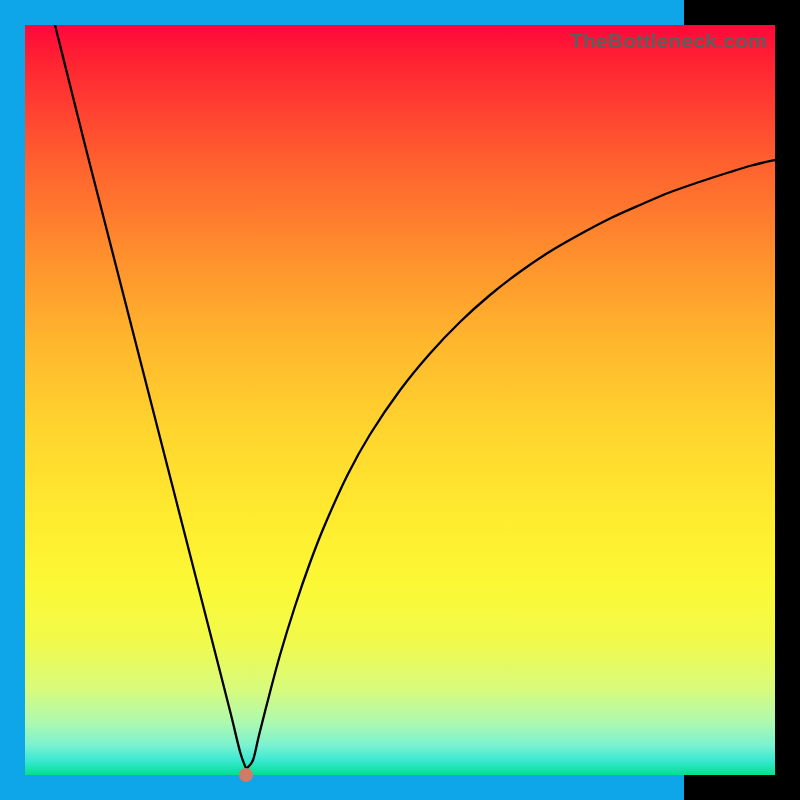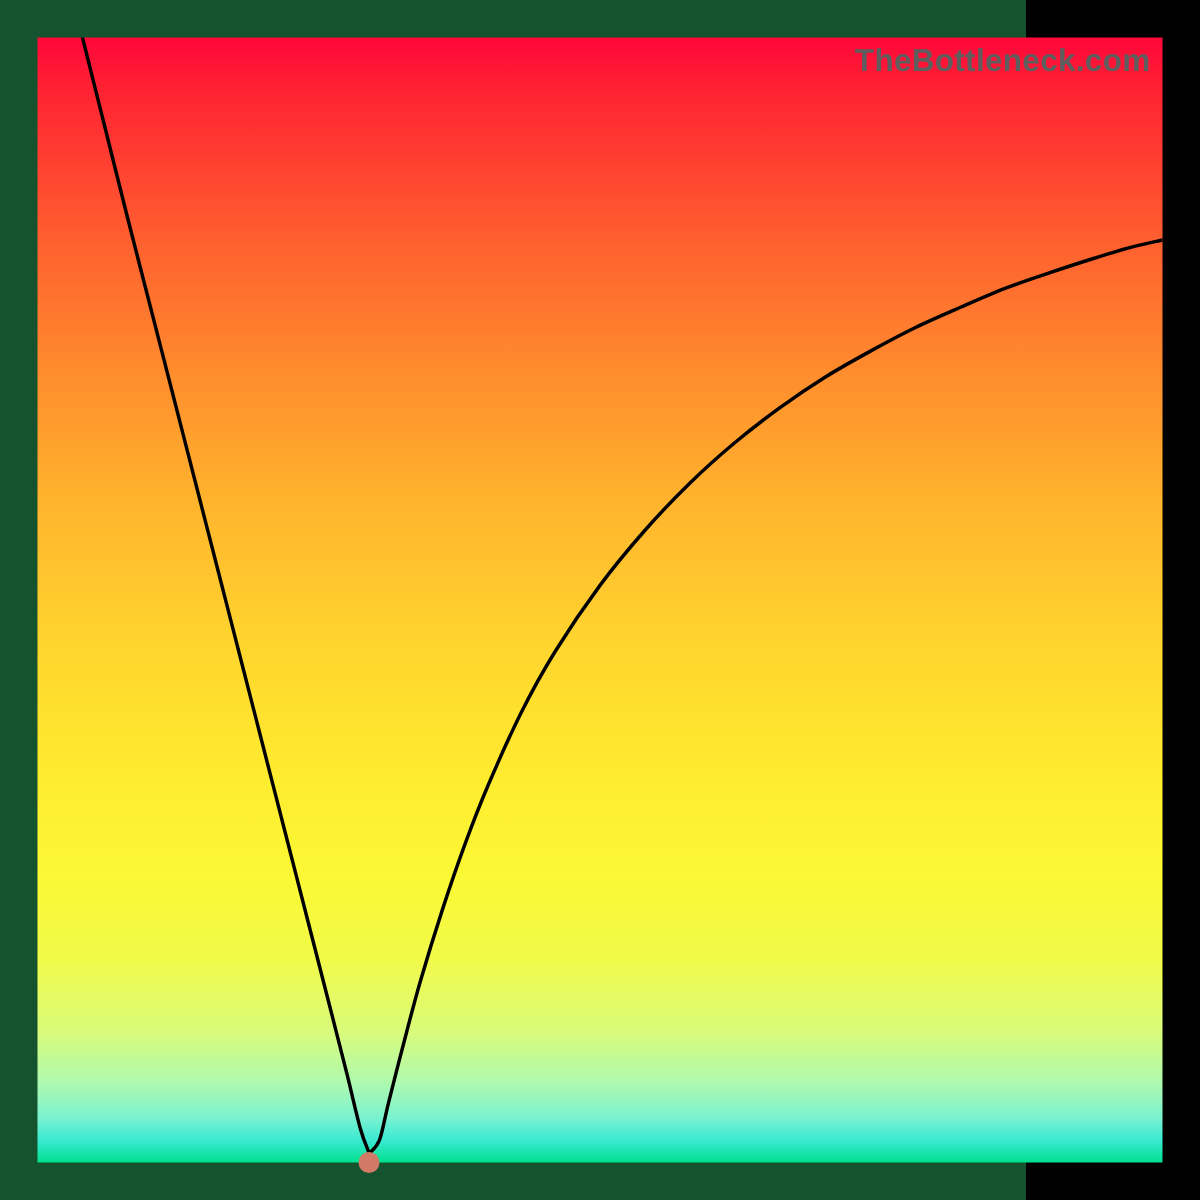--- a/index.html
+++ b/index.html
@@ -1,21 +1,21 @@
 <!DOCTYPE html>
 <html><head>
 <meta charset="utf-8">
 <style>
   * { margin: 0; padding: 0; box-sizing: border-box; }
   html, body { width: 800px; height: 800px; overflow: hidden; background: #000; }
   .frame {
     position: relative;
     width: 684px;
     height: 800px;
-    background: #14532d;
+    background: #0ea5e9;
   }
   .plot-area {
     position: absolute;
     left: 25px;
     top: 25px;
     width: 750px;
     height: 750px;
     background: linear-gradient(
       to bottom,
       #ff073a 0%,

